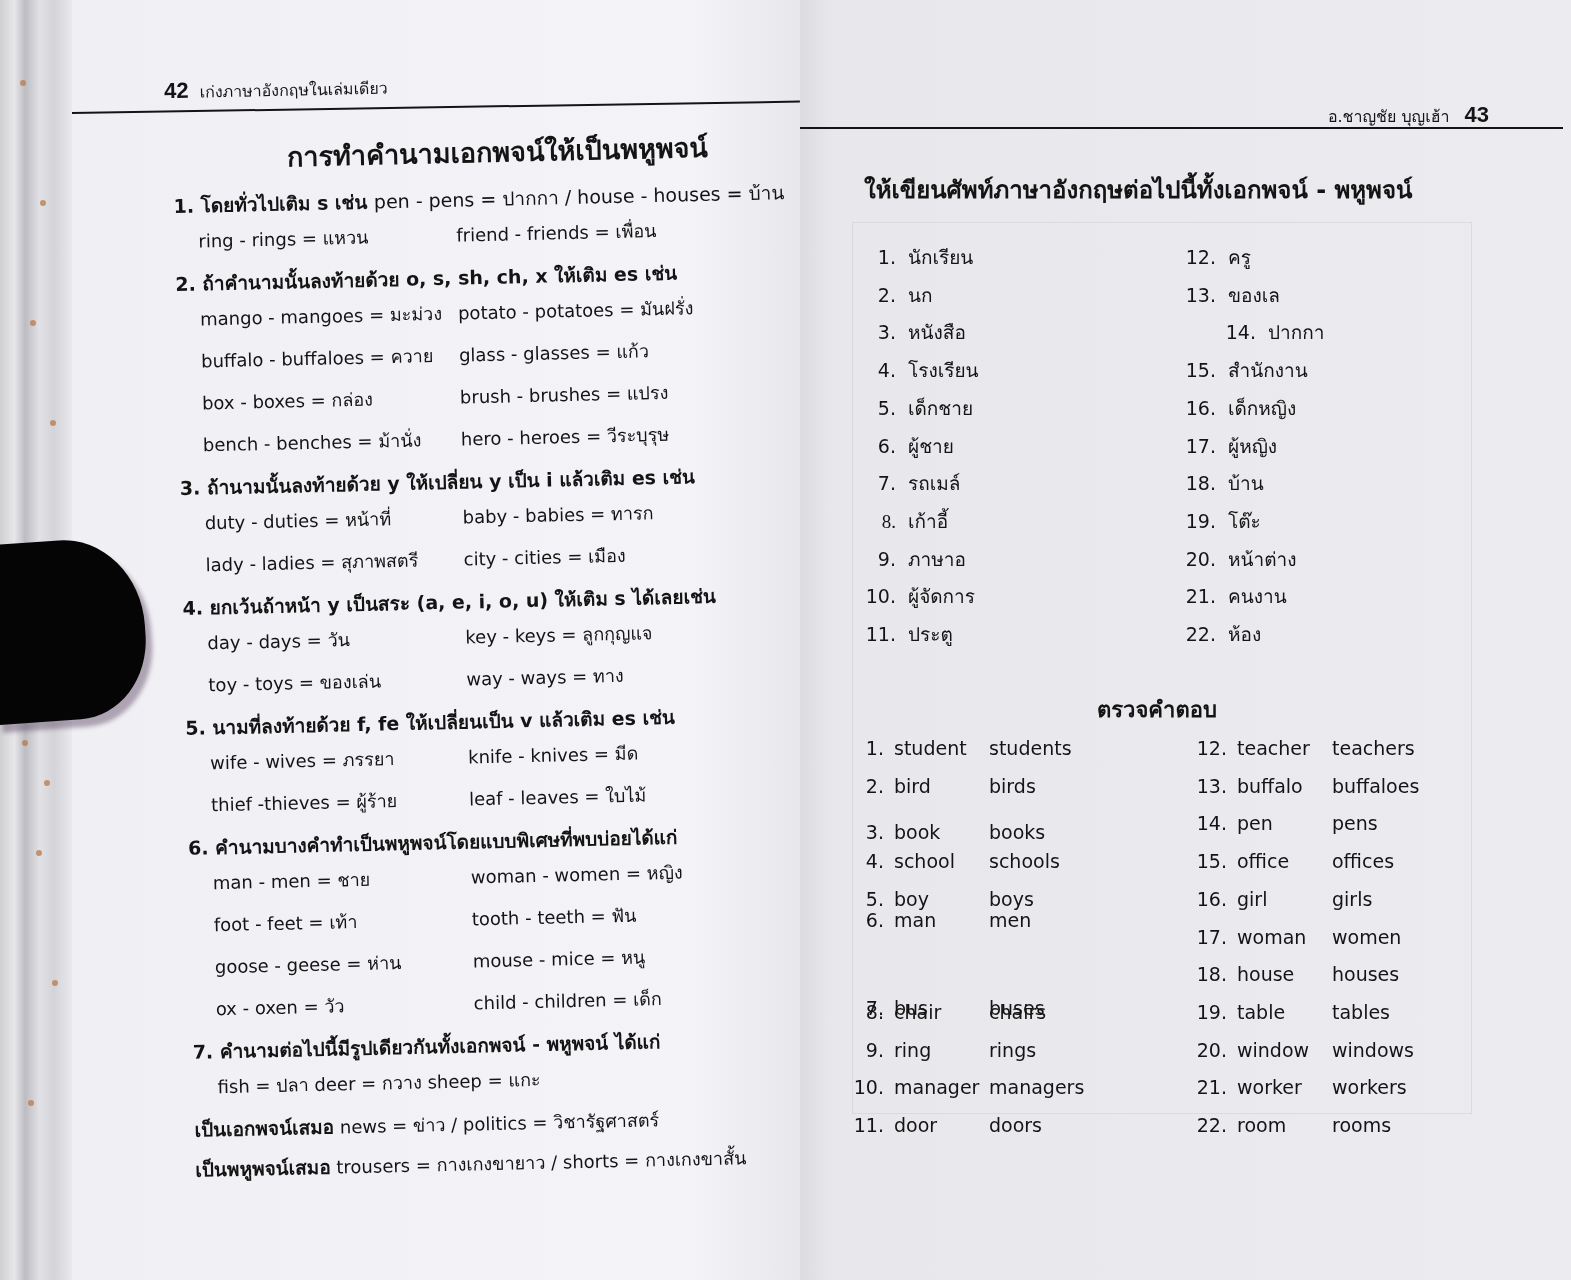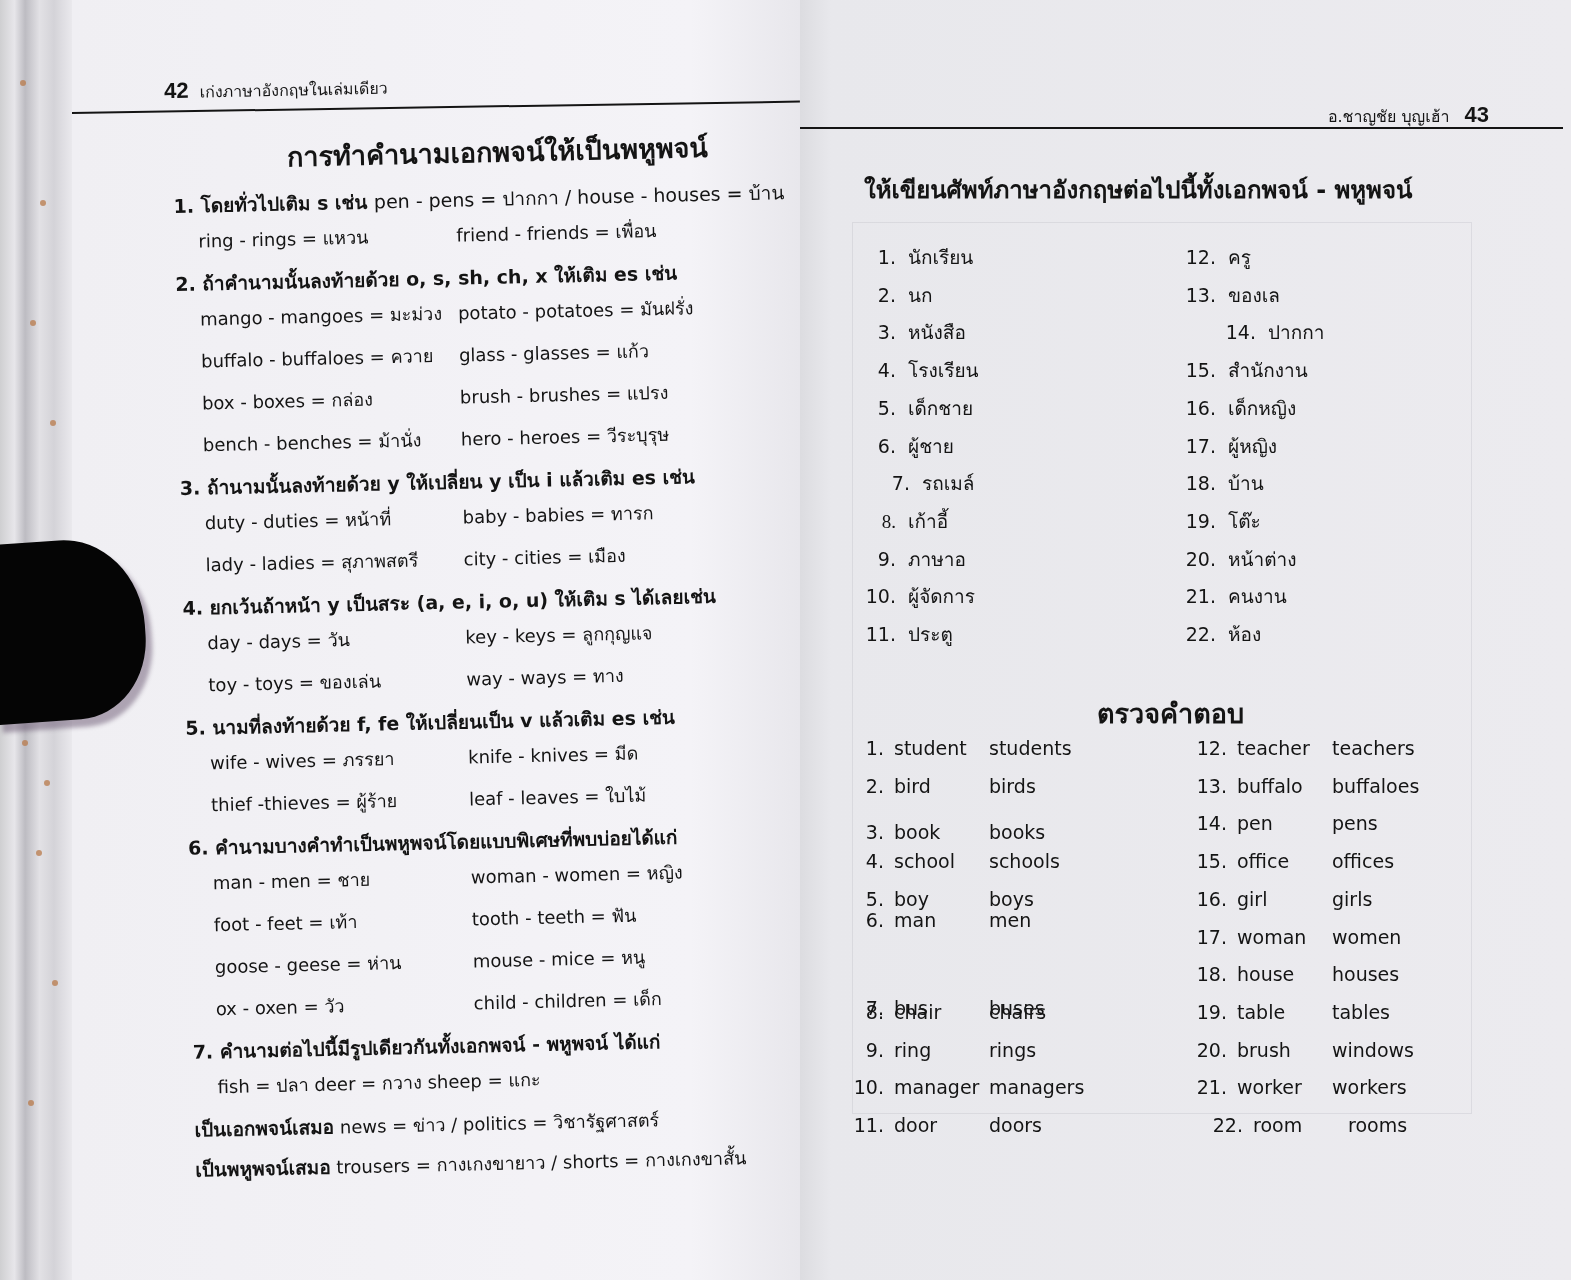--- a/index.html
+++ b/index.html
@@ -65,21 +65,21 @@
   .ex-row { display: flex; font-size: 18px; margin: 0 0 13px 24px; white-space: nowrap; }
   .ex-row .c1 { width: 258px; }
   .ex-row .c2 { flex: 1; }
   .tail-row { font-size: 18px; margin: 6px 0 10px 0; white-space: nowrap; }
   .tail-row b { font-size: 19px; }
   .right-content { position: absolute; left: 40px; top: 170px; width: 700px; }
   .right-title { font-size: 24px; font-weight: bold; margin-left: 24px; }
   .q-grid { position: absolute; top: 72px; left: 20px; width: 640px; }
   .q-item { position: absolute; font-size: 19px; white-space: nowrap; }
   .q-item .n { display: inline-block; width: 36px; text-align: right; margin-right: 12px; }
-  .answer-title { position: absolute; left: 257px; top: 522px; font-size: 27px; font-weight: bold; }
+  .answer-title { position: absolute; left: 257px; top: 522px; font-size: 22px; font-weight: bold; }
   .a-item { position: absolute; font-size: 19px; white-space: nowrap; }
   .a-item .n { display: inline-block; width: 32px; text-align: right; margin-right: 10px; }
   .a-item .s { display: inline-block; width: 95px; }
   .faint-grid {
     position: absolute; left: 52px; top: 222px; width: 618px; height: 890px;
     border: 1px solid rgba(150,150,160,.18);
   }
 </style>
 </head>
 <body>
@@ -219,21 +219,21 @@
   <div class="right-content">
     <div class="right-title">ให้เขียนศัพท์ภาษาอังกฤษต่อไปนี้ทั้งเอกพจน์ - พหูพจน์</div>
 
     <div class="q-grid" id="qgrid">
         <div class="q-item" style="left: 0px; top: 0px;"><span class="n">1.</span><span>นักเรียน</span></div>
         <div class="q-item" style="left: 0px; top: 37.7px;"><span class="n">2.</span><span>นก</span></div>
         <div class="q-item" style="left: 0px; top: 75.4px;"><span class="n">3.</span><span>หนังสือ</span></div>
         <div class="q-item" style="left: 0px; top: 113.1px;"><span class="n">4.</span><span>โรงเรียน</span></div>
         <div class="q-item" style="left: 0px; top: 150.8px;"><span class="n">5.</span><span>เด็กชาย</span></div>
         <div class="q-item" style="left: 0px; top: 188.5px;"><span class="n">6.</span><span>ผู้ชาย</span></div>
-        <div class="q-item" style="left: 14px; top: 226.2px;"><span class="n">7.</span><span>รถเมล์</span></div>
+        <div class="q-item" style="left: 0px; top: 226.2px;"><span class="n">7.</span><span>รถเมล์</span></div>
         <div class="q-item" style="left: 0px; top: 263.9px; font-family: Liberation Serif, serif;"><span class="n">8.</span><span>เก้าอี้</span></div>
         <div class="q-item" style="left: 0px; top: 301.6px;"><span class="n">9.</span><span>ภาษาอ</span></div>
         <div class="q-item" style="left: 0px; top: 339.3px;"><span class="n">10.</span><span>ผู้จัดการ</span></div>
         <div class="q-item" style="left: 0px; top: 377px;"><span class="n">11.</span><span>ประตู</span></div>
         <div class="q-item" style="left: 320px; top: 0px;"><span class="n">12.</span><span>ครู</span></div>
         <div class="q-item" style="left: 320px; top: 37.7px;"><span class="n">13.</span><span>ของเล</span></div>
         <div class="q-item" style="left: 320px; top: 75.4px; margin-left: 40px;"><span class="n">14.</span><span>ปากกา</span></div>
         <div class="q-item" style="left: 320px; top: 113.1px;"><span class="n">15.</span><span>สำนักงาน</span></div>
         <div class="q-item" style="left: 320px; top: 150.8px;"><span class="n">16.</span><span>เด็กหญิง</span></div>
         <div class="q-item" style="left: 320px; top: 188.5px;"><span class="n">17.</span><span>ผู้หญิง</span></div>
@@ -257,20 +257,20 @@
         <div class="a-item" style="left: -8px; top: 906.3px;"><span class="n">10.</span><span class="s">manager</span><span>managers</span></div>
         <div class="a-item" style="left: -8px; top: 944px;"><span class="n">11.</span><span class="s">door</span><span>doors</span></div>
         <div class="a-item" style="left: 335px; top: 567px;"><span class="n">12.</span><span class="s">teacher</span><span>teachers</span></div>
         <div class="a-item" style="left: 335px; top: 604.7px;"><span class="n">13.</span><span class="s">buffalo</span><span>buffaloes</span></div>
         <div class="a-item" style="left: 335px; top: 642.4px;"><span class="n">14.</span><span class="s">pen</span><span>pens</span></div>
         <div class="a-item" style="left: 335px; top: 680.1px;"><span class="n">15.</span><span class="s">office</span><span>offices</span></div>
         <div class="a-item" style="left: 335px; top: 717.8px;"><span class="n">16.</span><span class="s">girl</span><span>girls</span></div>
         <div class="a-item" style="left: 335px; top: 755.5px;"><span class="n">17.</span><span class="s">woman</span><span>women</span></div>
         <div class="a-item" style="left: 335px; top: 793.2px;"><span class="n">18.</span><span class="s">house</span><span>houses</span></div>
         <div class="a-item" style="left: 335px; top: 830.9px;"><span class="n">19.</span><span class="s">table</span><span>tables</span></div>
-        <div class="a-item" style="left: 335px; top: 868.6px;"><span class="n">20.</span><span class="s">brush</span><span>windows</span></div>
+        <div class="a-item" style="left: 335px; top: 868.6px;"><span class="n">20.</span><span class="s">window</span><span>windows</span></div>
         <div class="a-item" style="left: 335px; top: 906.3px;"><span class="n">21.</span><span class="s">worker</span><span>workers</span></div>
-        <div class="a-item" style="left: 335px; top: 944px; margin-left: 16px;"><span class="n">22.</span><span class="s">room</span><span>rooms</span></div>
+        <div class="a-item" style="left: 335px; top: 944px;"><span class="n">22.</span><span class="s">room</span><span>rooms</span></div>
       </div>
   </div>
 </div>
 
 <div class="thumb"></div>
 
 </body></html>

